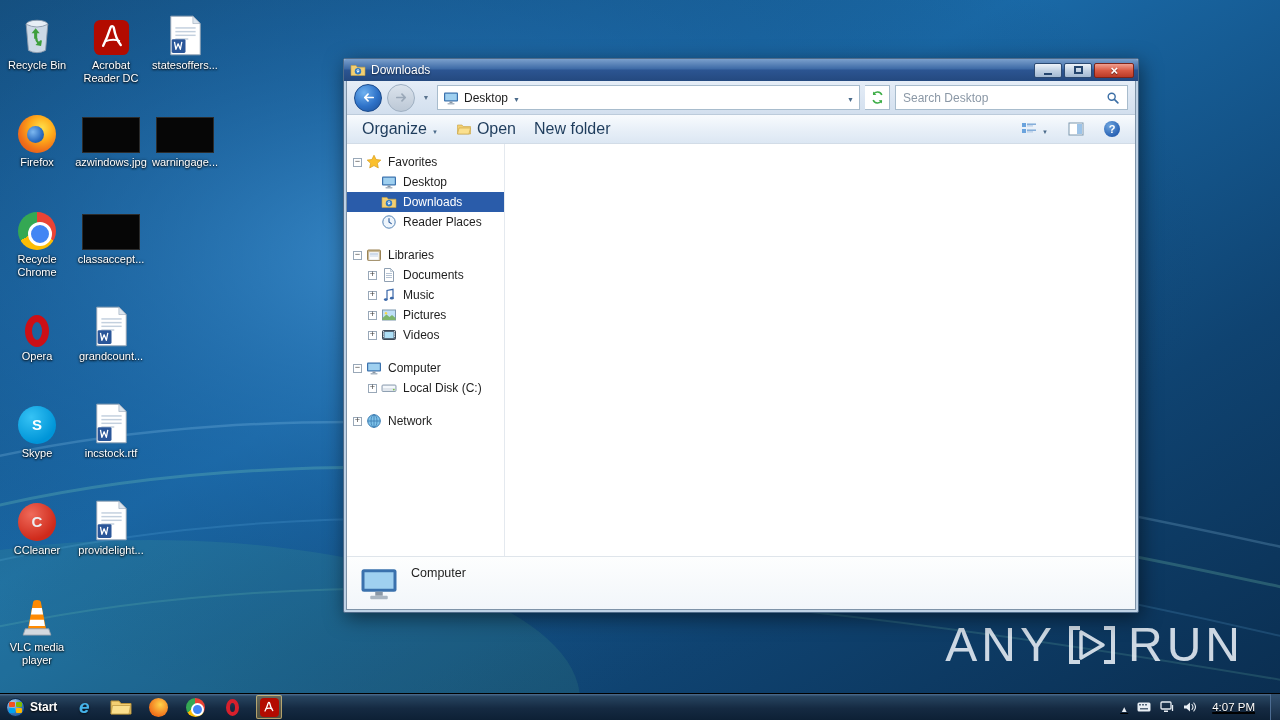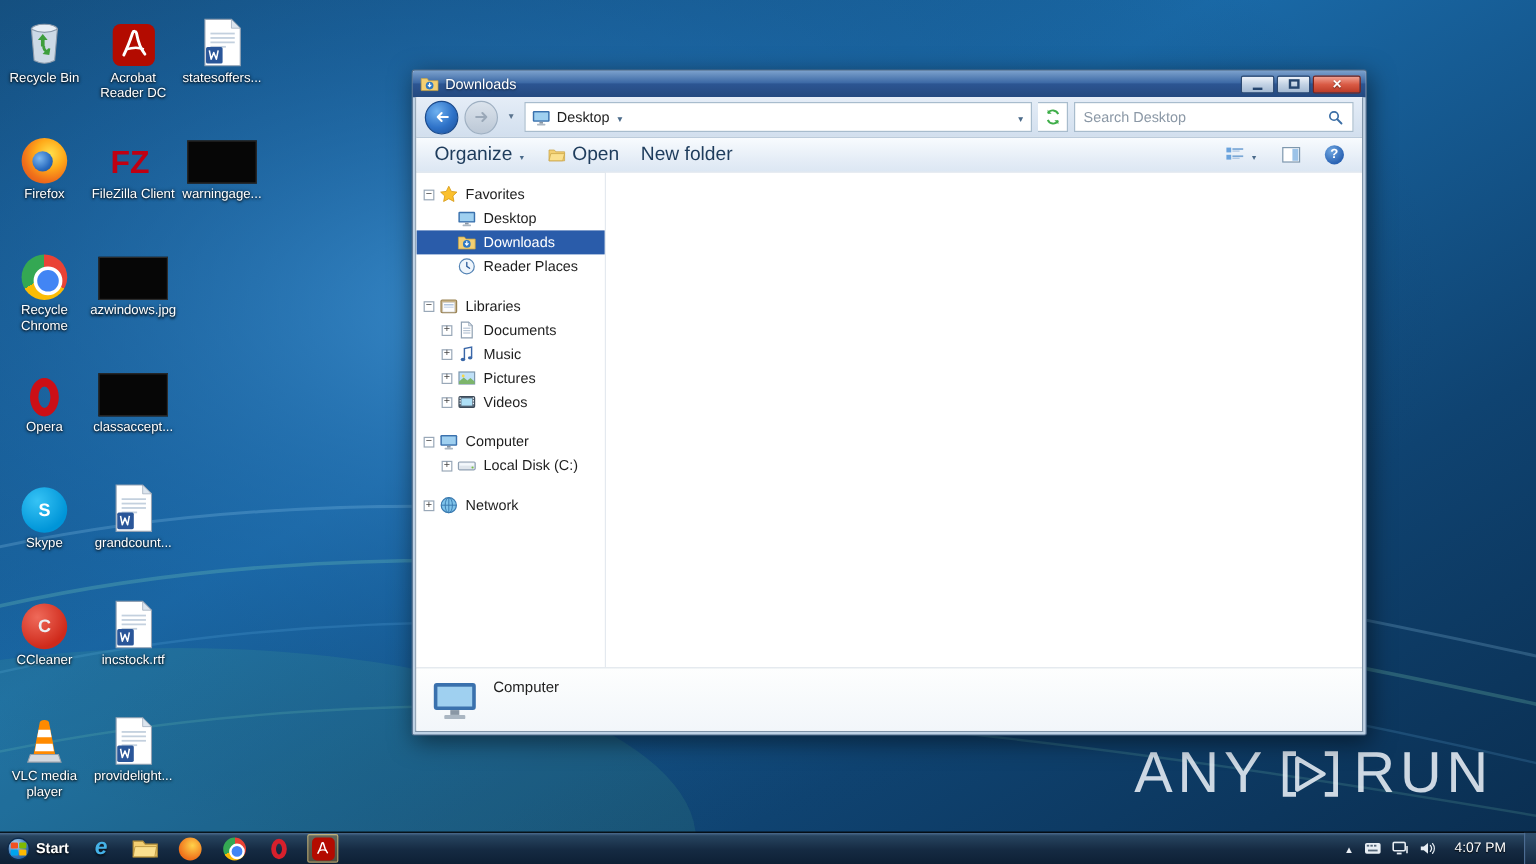--- a/index.html
+++ b/index.html
@@ -116,21 +116,21 @@
   .qicon { width:26px; height:24px; display:flex; align-items:center; justify-content:center; border-radius:2px; }
   .qicon.active { background:rgba(255,200,90,.28); border:1px solid rgba(255,225,140,.55); }
   .ie-e::after { content:"e"; color:#45b2e8; font-size:19px; font-weight:bold; font-style:italic; text-shadow:0 1px 2px rgba(0,0,0,.6); }
   .sm-circle { width:19px; height:19px; border-radius:50%; position:relative; }
   .sm-ff { background:radial-gradient(circle at 60% 35%, #ffd24a, #f0701a 70%); }
   .sm-chrome { background:conic-gradient(#ea4335 0 120deg, #fbbc05 120deg 240deg, #34a853 240deg 360deg); }
   .sm-chrome::after { content:""; position:absolute; left:5px; top:5px; width:9px; height:9px; border-radius:50%; background:#4285f4; border:2px solid #fff; }
   .sm-opera { width:13px; height:17px; border:4px solid #d7202c; border-radius:50%; }
   .sm-acro { width:19px; height:19px; border-radius:4px; background:#b30b00; display:flex; align-items:center; justify-content:center; }
 
-  .tray { margin-left:auto; display:flex; align-items:center; gap:9px; height:100%; }
+  .tray { margin-left:auto; display:flex; align-items:center; gap:9px; height:100%;text-decoration:underline; }
   .tray-up::after { content:"▲"; color:#e9eef4; font-size:8px; }
   .clock { color:#fff; font-size:11.5px; padding:0 6px; text-shadow:0 1px 1px #000; }
   .show-desktop { width:10px; height:27px; background:linear-gradient(#31506f,#152a42); border-left:1px solid #4c6c92; }
 </style>
 </head>
 <body>
 
 <svg class="wall" width="1280" height="720" viewBox="0 0 1280 720" preserveAspectRatio="none">
   <defs>
     <radialGradient id="glow1" cx="32%" cy="36%" r="62%">
@@ -213,28 +213,20 @@
 <div class="icon-col" style="left:74px">
   <div class="dicon">
     <div class="ic">
       <svg viewBox="0 0 40 40" width="37" height="37">
           <rect x="1" y="1" width="38" height="38" rx="7" fill="#b30b00"></rect>
           <path d="M11 29c4-8 7-17 8-20 .6-1.8 3-1.8 3.4.2.8 4.4 3.4 14 7.6 19" stroke="#fff" stroke-width="2.6" fill="none" stroke-linecap="round"></path>
           <path d="M13 24c6-2 12-2 16 0" stroke="#fff" stroke-width="2.2" fill="none"></path>
         </svg>
     </div>
     <div class="lbl">Acrobat Reader DC</div>
-  </div>
-  <div class="dicon">
-    <div class="ic">
-      <svg viewBox="0 0 44 40" width="42" height="38">
-          <text x="2" y="31" font-size="28" font-weight="bold" fill="#bf0012">FZ</text>
-        </svg>
-    </div>
-    <div class="lbl">FileZilla Client</div>
   </div>
   <div class="dicon">
     <div class="ic">
         <span class="black-thumb"></span>
       </div>
     <div class="lbl">azwindows.jpg</div>
   </div>
   <div class="dicon">
     <div class="ic">
         <span class="black-thumb"></span>

